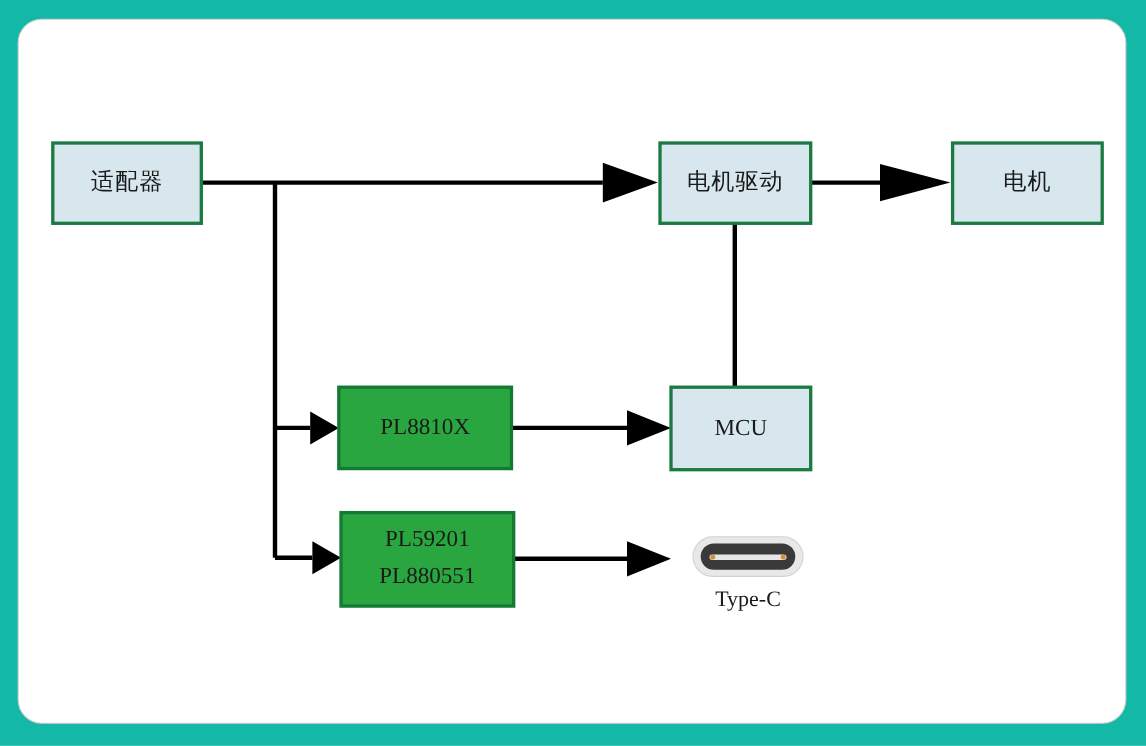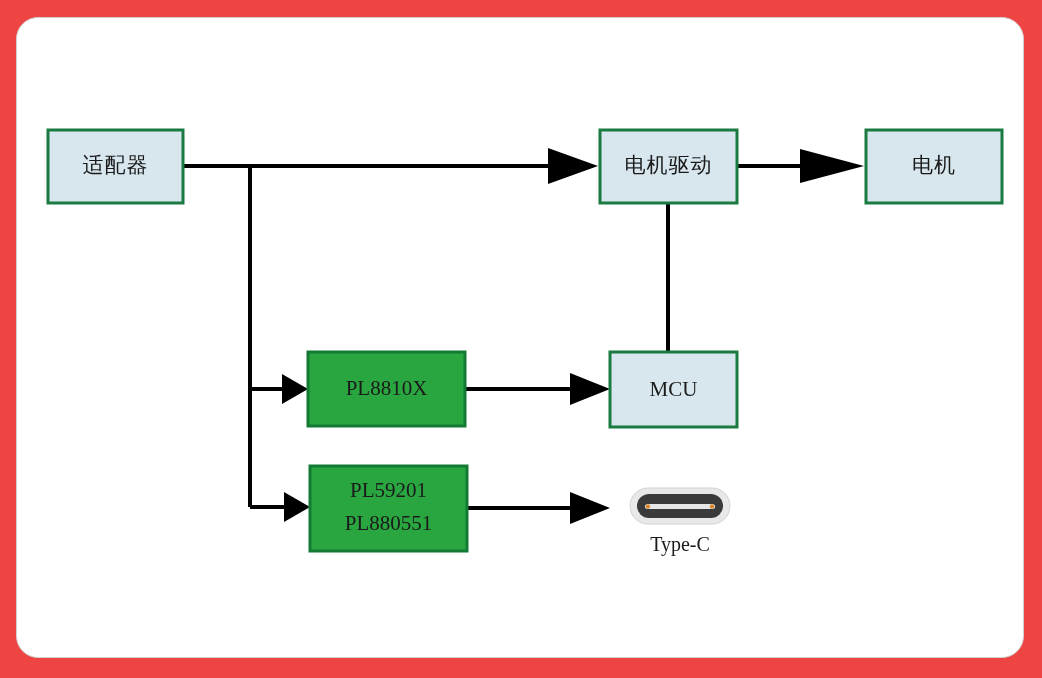--- a/index.html
+++ b/index.html
@@ -10,21 +10,21 @@
   body {
     width: 1042px;
     height: 678px;
     font-family: "Liberation Serif", "DejaVu Serif", serif;
     overflow: hidden;
   }
   #diagram-root {
     position: relative;
     width: 1042px;
     height: 678px;
-    background: #ef4444;
+    background: #14b8a6;
   }
   .frame {
     position: absolute;
     left: 16px;
     top: 17px;
     width: 1008px;
     height: 641px;
     border: 1.5px solid #cfcfcf;
     border-radius: 22px;
     box-sizing: border-box;

